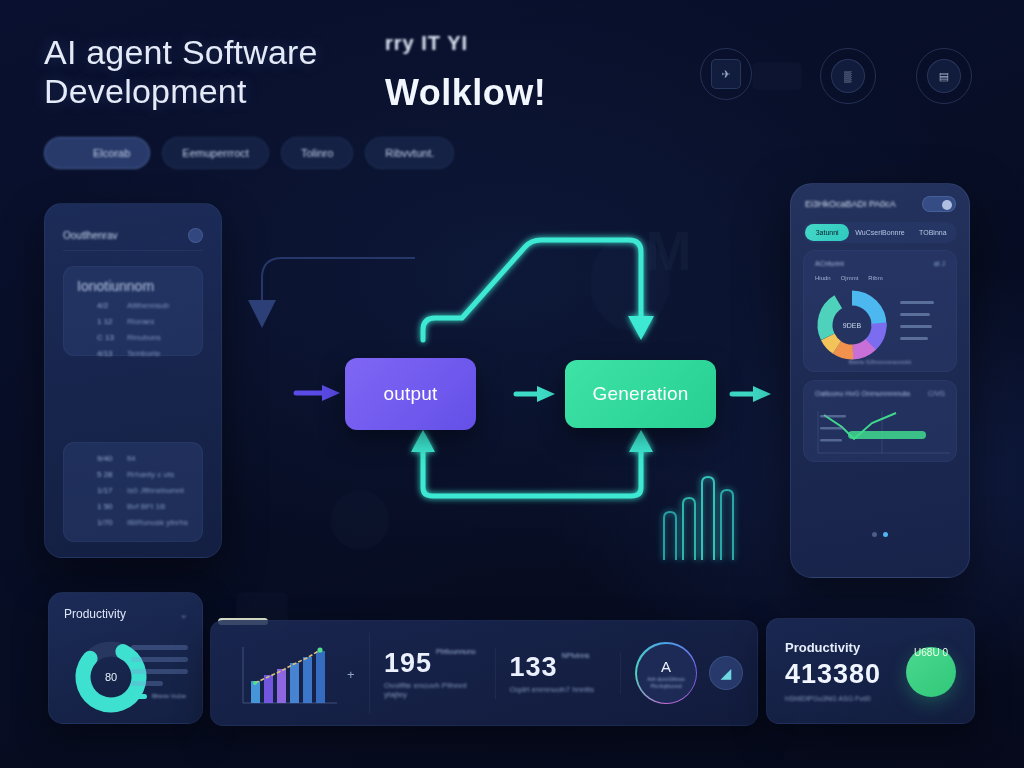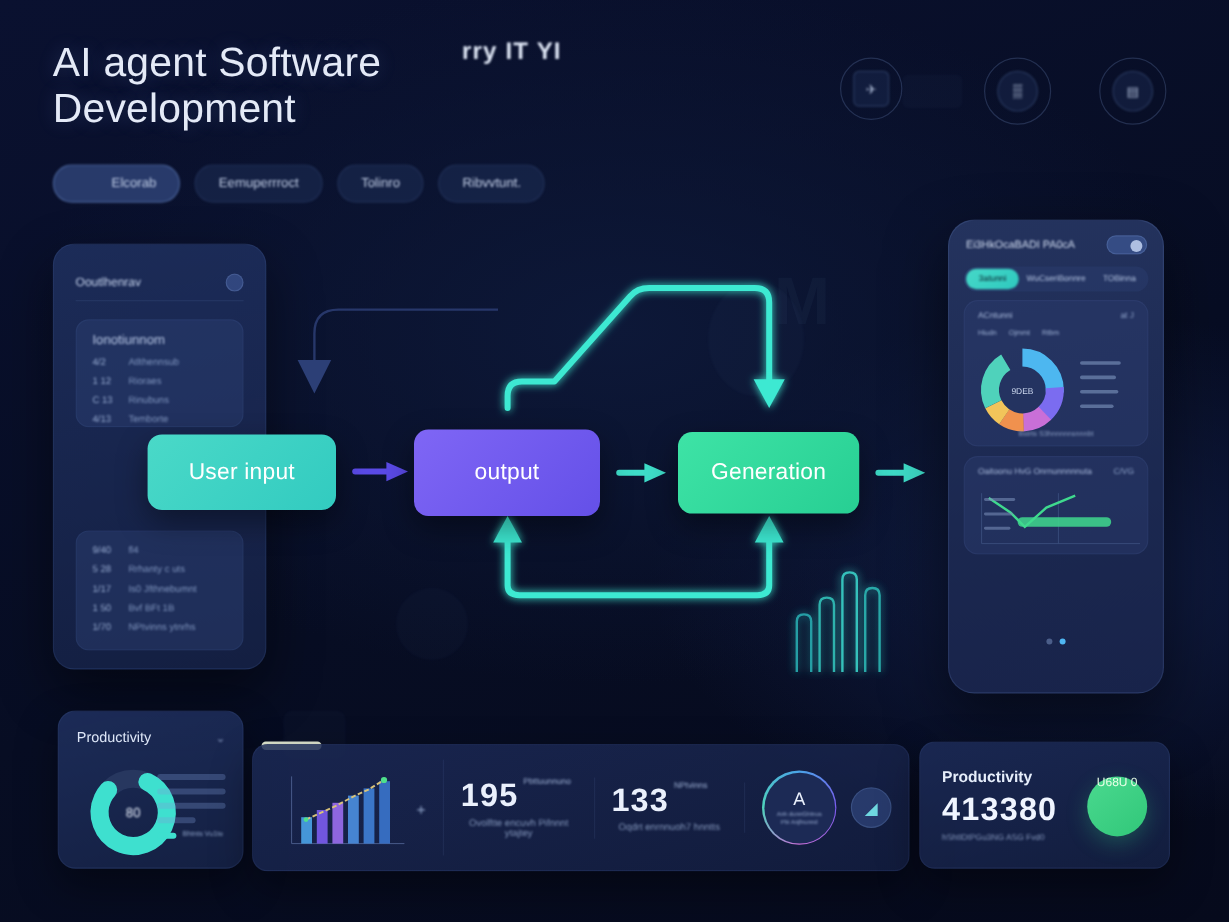--- a/index.html
+++ b/index.html
@@ -83,39 +83,39 @@
   .lp-dot { width: 15px; height: 15px; border-radius: 50%;
             background: rgba(70,95,160,.55); border:1px solid rgba(140,170,225,.2); }
   .lp-card {
     position: absolute; left: 18px; right: 18px;
     background: rgba(44,64,116,.45);
     border: 1px solid rgba(120,155,220,.07);
     border-radius: 11px;
   }
   .lp-card.one { top: 62px; height: 90px; }
   .lp-card.two { top: 238px; height: 100px; }
-  .lp-card-title { font-size: 11px; color: #b9c8e6; filter: blur(.8px);
+  .lp-card-title { font-size: 14px; color: #b9c8e6; filter: blur(.8px);
                    margin: 11px 0 0 13px; }
   .lp-row { display:flex; gap: 10px; margin: 7px 0 0 13px; align-items:center; }
-  .lp-k { font-size: 8px; color: #96aad0; filter: blur(.8px); width: 20px; }
+  .lp-k { font-size: 8px; color: #96aad0; filter: blur(.8px); width: 20px; margin-left: 20px; }
   .lp-v { font-size: 8px; color: #7e93bd; filter: blur(.9px); }
 
   
   .node {
     position: absolute; border-radius: 12px;
     display: flex; align-items: center; justify-content: center;
     color: #ffffff; font-size: 19px; letter-spacing: .2px;
     box-shadow: 0 10px 26px rgba(0,0,0,.40);
   }
   #node-input {
     left: 123px; top: 362px; width: 157px; height: 63px;
     background: linear-gradient(135deg, #4ad9c8 0%, #32cbc0 100%);
   }
   #node-output {
-    left: 345px; top: 358px; width: 155px; height: 72px;
+    left: 345px; top: 358px; width: 131px; height: 72px;
     background: linear-gradient(135deg, #7f66f5 0%, #6450e8 100%);
   }
   #node-generation {
     left: 565px; top: 360px; width: 151px; height: 68px;
     background: linear-gradient(135deg, #3ee3a6 0%, #27cf93 100%);
   }
 
   
   .phone {
     position: absolute; left: 790px; top: 183px; width: 180px; height: 395px;
@@ -177,21 +177,21 @@
     border: 1px solid rgba(110,145,215,.08);
     border-radius: 13px; box-shadow: 0 14px 34px rgba(0,0,0,.38);
     display: flex; align-items: center;
   }
   .stat-cell { flex: 1; display:flex; flex-direction:column; justify-content:center;
                padding: 0 14px; border-right: 1px solid rgba(120,155,220,.09); }
   .stat-cell:last-child { border-right: none; }
   .stat-num { font-size: 27px; font-weight: 700; color:#eaf0fc; filter: blur(.6px);
               letter-spacing: 1px; }
   .stat-unit { font-size: 7px; color:#9db0d4; filter: blur(.8px); margin-left:4px;}
-  .stat-sub { font-size: 8px; color:#8295ba; filter: blur(.9px); margin-top: 2px; text-align: center;}
+  .stat-sub { font-size: 8px; color:#8295ba; filter: blur(.9px); margin-top: 2px;}
 
   .prod2-card {
     position: absolute; left: 766px; top: 618px; width: 209px; height: 106px;
     background: linear-gradient(165deg, rgba(28,42,86,.9), rgba(20,31,66,.9));
     border: 1px solid rgba(110,145,215,.09);
     border-radius: 13px; box-shadow: 0 14px 34px rgba(0,0,0,.38);
   }
   .p2-title { position:absolute; left: 18px; top: 21px; font-size: 13px;
               font-weight:700; color:#e6eefb; filter: blur(.6px); }
   .p2-val { position:absolute; left: 18px; top: 40px; font-size: 27px;
@@ -212,20 +212,21 @@
 <div id="stage">
 
   <div class="wm" style="left:590px;top:235px;width:80px;height:95px;"></div>
   <div class="wm" style="left:330px;top:490px;width:60px;height:60px;"></div>
   <div class="wm" style="left:236px;top:592px;width:52px;height:40px;border-radius:8px;"></div>
   <div class="wm-letter" style="left:645px;top:218px;font-size:56px;">M</div>
 
   <div class="title">AI agent Software
 Development</div>
   <div class="title-blur">rry IT YI</div>
+  <div class="title-blur2">Wolklow!</div>
 
   <div class="pills">
     <div class="pill active">
         <span>Elcorab</span>
       </div>
     <div class="pill">
         <span>Eemuperrroct</span>
       </div>
     <div class="pill">
         <span>Tolinro</span>
@@ -290,21 +291,21 @@
       <div class="lp-row">
           <span class="lp-k">1/17</span>
           <span class="lp-v">Is0 Jfthnebumnt</span>
         </div>
       <div class="lp-row">
           <span class="lp-k">1 50</span>
           <span class="lp-v">Bvf BFt  1B</span>
         </div>
       <div class="lp-row">
           <span class="lp-k">1/70</span>
-          <span class="lp-v">NPtvinns  ytnrhs</span>
+          <span class="lp-v">IBIRunusk  ytnrhs</span>
         </div>
     </div>
   </div>
 
   <svg width="1024" height="768" style="position:absolute;left:0;top:0;pointer-events:none;">
     <defs>
       <filter id="glow" x="-60%" y="-60%" width="220%" height="220%">
         <feGaussianBlur stdDeviation="3.4" result="b"></feGaussianBlur>
         <feMerge>
             <feMergeNode in="b"></feMergeNode>
@@ -338,23 +339,20 @@
     <g>
       <line x1="516" y1="394" x2="540" y2="394" stroke="#3edcc8" stroke-width="5" stroke-linecap="round"></line>
       <polygon points="537,386 555,394 537,402" fill="#3edcc8"></polygon>
     </g>
     <g>
       <line x1="732" y1="394" x2="756" y2="394" stroke="#3edcc8" stroke-width="5" stroke-linecap="round"></line>
       <polygon points="753,386 771,394 753,402" fill="#3edcc8"></polygon>
     </g>
   </svg>
 
-  <div class="node" id="node-input">
-    <span>User input</span>
-  </div>
   <div class="node" id="node-output">
     <span>output</span>
   </div>
   <div class="node" id="node-generation">
     <span>Generation</span>
   </div>
 
   <div class="phone">
     <div class="ph-title">Ei3HkOcaBADI PA0cA</div>
     <div class="ph-toggle"></div>

